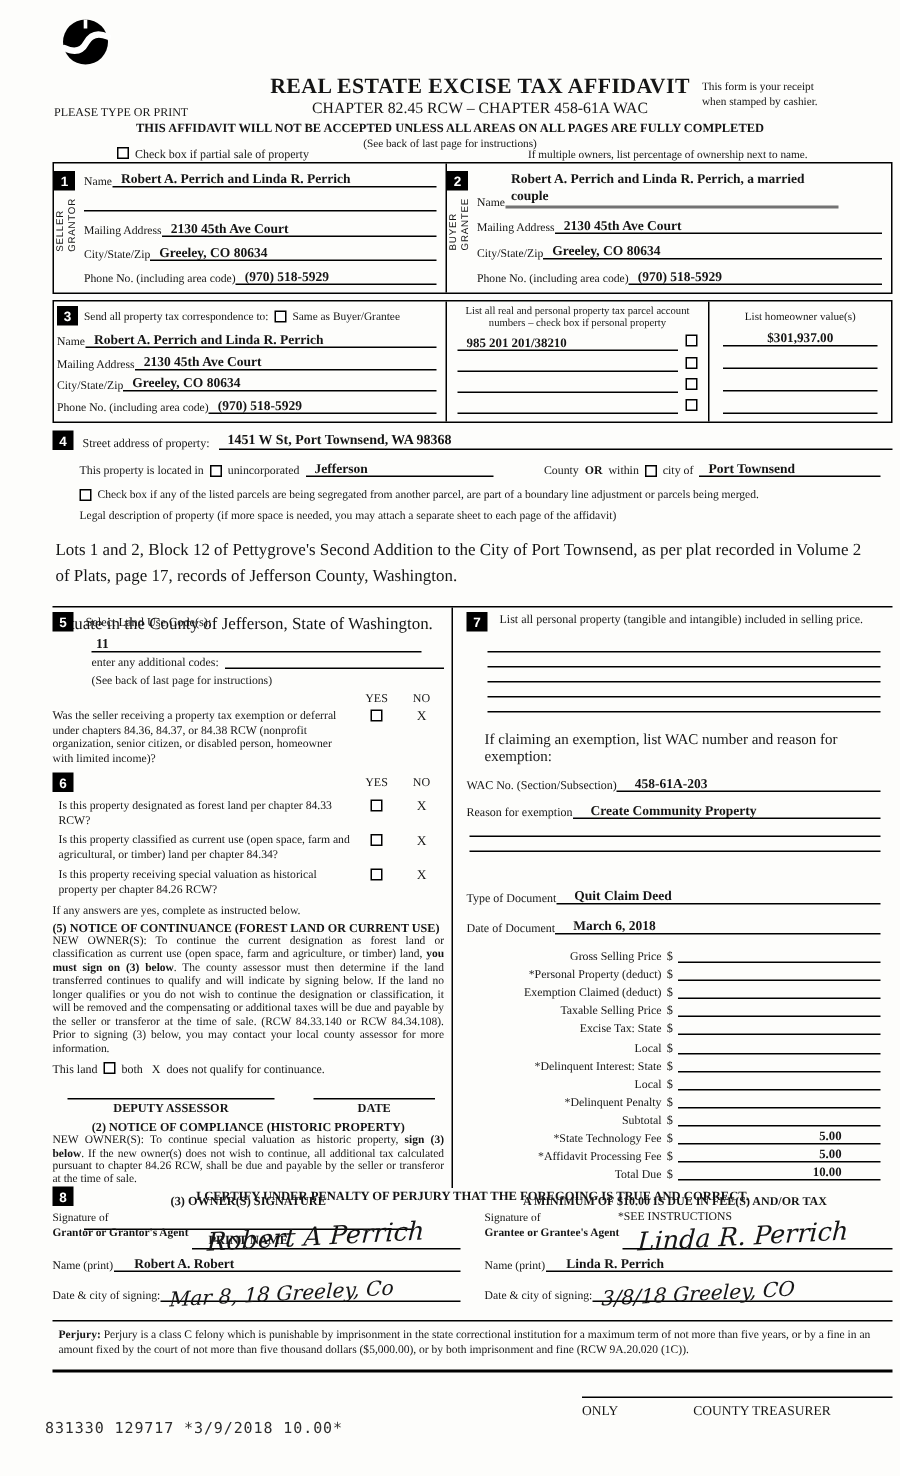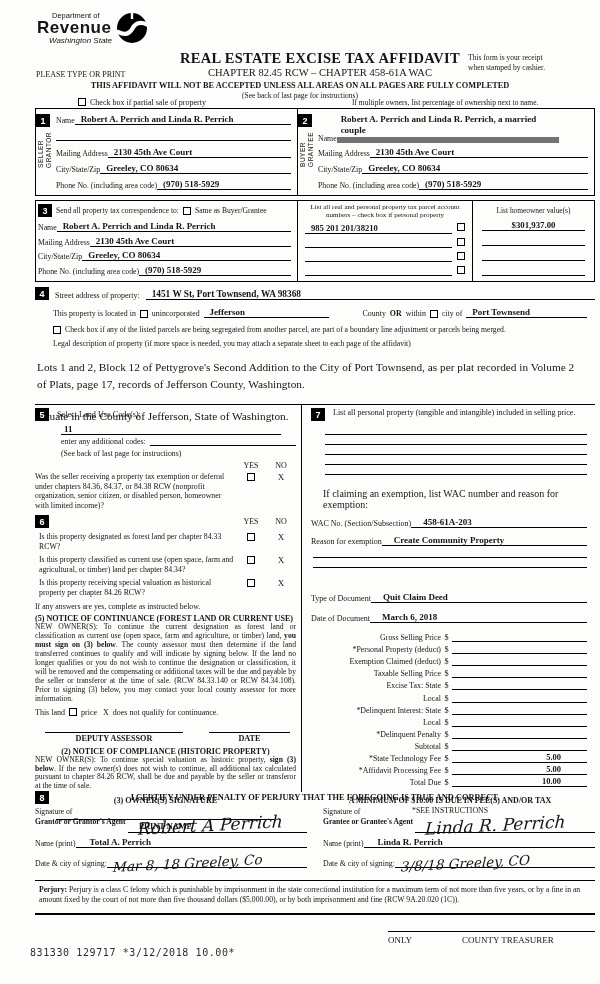--- a/index.html
+++ b/index.html
@@ -32,21 +32,21 @@
   .h-multi   { position:absolute; left:352px; top:98px; font-size:7.5px; }
   
   #sec12 { position:absolute; left:35px; top:108px; width:560px; height:88px; border:1.2px solid #000; display:flex; }
   .half { position:relative; display:flex; }
   .half-seller { width:262px; border-right:1.2px solid #000; }
   .half-buyer  { flex:1; }
   .half .badge { position:absolute; top:5px; left:0; }
   .vert { position:absolute; left:1px; top:23px; writing-mode:vertical-rl; transform:rotate(180deg);
           font-size:6.5px; letter-spacing:0.5px; font-family:"Liberation Sans", sans-serif; line-height:1.25; }
   .fields { flex:1; margin-left:18px; padding:5px 6px 5px 2px; display:flex; flex-direction:column; justify-content:space-between; }
-  .nameval { flex:1; border-bottom:6px solid #737373; font-weight:bold; font-size:9px; max-width:222px; line-height:1.25; padding-left:4px; }
+  .nameval { flex:1; border-bottom:2px solid #737373; font-weight:bold; font-size:9px; max-width:222px; line-height:1.25; padding-left:4px; }
   
   #sec3 { position:absolute; left:35px; top:200px; width:560px; height:82px; border:1.2px solid #000; display:flex; }
   .s3left { width:262px; border-right:1px solid #000; padding:3px 6px 5px 2px; display:flex; flex-direction:column; justify-content:space-between; }
   .s3head { display:flex; align-items:center; gap:4px; font-size:7.6px; }
   .s3mid { width:175px; border-right:1px solid #000; padding:2px 7px 5px 7px; display:flex; flex-direction:column; justify-content:space-between; }
   .s3mid-h { text-align:center; font-size:7.1px; line-height:1.15; }
   .prow { display:flex; align-items:flex-start; gap:5px; }
   .pfld { flex:1; border-bottom:1px solid #000; font-weight:bold; font-size:8.6px; min-height:10px; padding-left:6px; }
   .s3right { flex:1; padding:2px 9px 5px 9px; display:flex; flex-direction:column; justify-content:space-between; }
   .s3right-h { text-align:center; font-size:7.4px; margin-top:3px; }
@@ -126,25 +126,20 @@
   #treas .ct { margin-left:50px; }
   #stamp { position:absolute; left:30px; top:947px; font-family:"DejaVu Sans Mono", monospace;
            font-size:10px; letter-spacing:0.6px; color:#2d2d2d; }
 </style>
 </head>
 <body>
 
 <div class="page">
 
   <div class="logo">
-    <div>
-      <div class="logo-dept">Department of</div>
-      <div class="logo-rev">Revenue</div>
-      <div class="logo-state">Washington State</div>
-    </div>
     <span>
       <svg width="36" height="36" viewBox="0 0 36 36">
         <circle cx="18" cy="17" r="15" fill="#000"></circle>
         <path d="M4 21 Q14 26 18.5 17.5 Q23 9 33 13.5" stroke="#fff" stroke-width="4.2" fill="none" stroke-linecap="round"></path>
         <path d="M18 2 L18 8" stroke="#fff" stroke-width="2.4"></path>
       </svg>
     </span>
   </div>
   <div class="h-title">REAL ESTATE EXCISE TAX AFFIDAVIT</div>
   <div class="h-chapter">CHAPTER 82.45 RCW – CHAPTER 458-61A WAC</div>
@@ -341,21 +336,21 @@
         <div class="qtext" style="padding-left:4px">Is this property receiving special valuation as historical property per chapter 84.26 RCW?</div>
         <div class="qc"><span class="cb"></span></div>
         <div class="qc">X</div>
       </div>
       <div class="ifany">If any answers are yes, complete as instructed below.</div>
       <div class="n1t">(5) NOTICE OF CONTINUANCE (FOREST LAND OR CURRENT USE)</div>
       <div class="nbody"><span>NEW OWNER(S): To continue the current designation as forest land or classification as current use (open space, farm and agriculture, or timber) land, </span><span class="b">you must sign on (3) below</span><span>.  The county assessor must then determine if the land transferred continues to qualify and will indicate by signing below.  If the land no longer qualifies or you do not wish to continue the designation or classification, it will be removed and the compensating or additional taxes will be due and payable by the seller or transferor at the time of sale.  (RCW 84.33.140 or RCW 84.34.108). Prior to signing (3) below, you may contact your local county assessor for more information.</span></div>
       <div class="thisland">
         <span>This land</span>
         <span class="cb"></span>
-        <span>price</span>
+        <span>both</span>
         <span style="margin-left:2px">X</span>
         <span>does not qualify for continuance.</span>
       </div>
       <div class="deplines">
           <div class="dl1"></div>
           <div class="dl2"></div>
         </div>
       <div class="deplbl">
           <div style="flex:1.7">DEPUTY ASSESSOR</div>
           <div style="flex:1">DATE</div>
@@ -479,21 +474,21 @@
           <div class="sl2">
             <div>Signature of</div>
             <div class="b">Grantor or Grantor's Agent</div>
           </div>
           <div class="sigarea">
             <span class="script">Robert A Perrich</span>
           </div>
         </div>
         <div class="nrow">
           <span class="lbl">Name (print)</span>
-          <span class="fld" style="flex:1;padding-left:14px">Total A. Perrich</span>
+          <span class="fld" style="flex:1;padding-left:14px">Robert A. Robert</span>
         </div>
         <div class="drow">
           <span class="lbl">Date &amp; city of signing:</span>
           <span class="dfld">
             <span class="script">Mar 8, 18  Greeley, Co</span>
           </span>
         </div>
       </div>
       <div class="sigcol">
         <div class="srow">
@@ -520,15 +515,15 @@
   </div>
 
   <div id="perjury">
     <span class="b">Perjury:</span><span> Perjury is a class C felony which is punishable by imprisonment in the state correctional institution for a maximum term of not more than five years, or by a fine in an amount fixed by the court of not more than five thousand dollars ($5,000.00), or by both imprisonment and fine (RCW 9A.20.020 (1C)).</span>
   </div>
 
   <div id="treas">
     <span>ONLY</span>
     <span class="ct">COUNTY TREASURER</span>
   </div>
-  <div id="stamp">831330 129717 *3/12/2018 10.00*</div>
+  <div id="stamp">831330 129717 *3/9/2018 10.00*</div>
 
 </div>
 
 </body></html>

